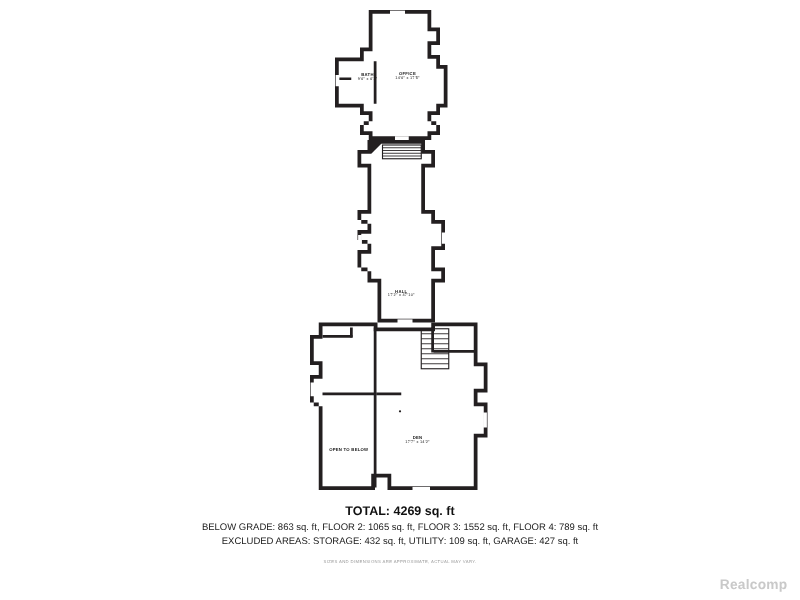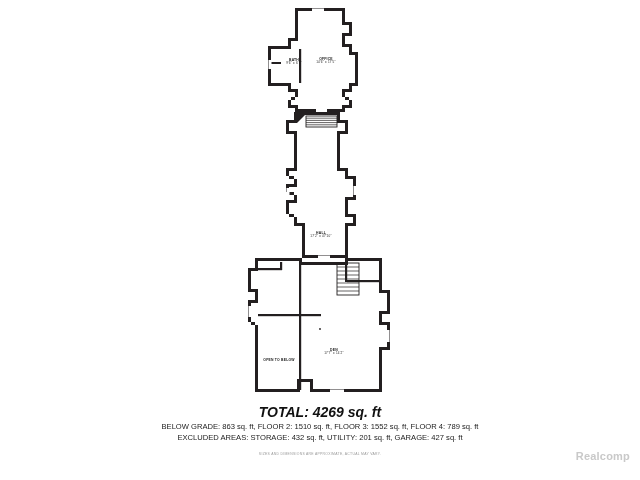--- a/index.html
+++ b/index.html
@@ -52,41 +52,40 @@
     font-size: 3.1px;
   }
   #footer {
     position: absolute;
     left: 0;
     top: 404px;
     width: 640px;
     text-align: center;
   }
   #footer .total {
-    font-size: 14px;
+    font-size: 10px;
     font-weight: bold;
     color: #111111;
     margin-bottom: 2px;
-    font-style: italic;
   }
   #footer .line {
     font-size: 7.6px;
     color: #1b1b1b;
     line-height: 1.42;
   }
   #footer .disclaimer {
     margin-top: 8px;
     font-size: 3.4px;
     color: #9a9a9a;
     letter-spacing: 0.3px;
   }
   #watermark {
     position: absolute;
     right: 10px;
-    bottom: 18px;
+    bottom: 6px;
     font-size: 11px;
     font-weight: bold;
     color: #c9c9c9;
     letter-spacing: 0.2px;
   }
 </style>
 </head>
 <body>
 
 <div id="page">
@@ -168,20 +167,20 @@
       <span class="name">DEN</span>
       <span class="dim">17'7" x 14'2"</span>
     </div>
     <div class="room-label" style="left:257px; top:358px; width:44px;">
       <span class="name">OPEN TO BELOW</span>
     </div>
   </div>
 
   <div id="footer">
     <div class="total">TOTAL: 4269 sq. ft</div>
-    <div class="line">BELOW GRADE: 863 sq. ft, FLOOR 2: 1510 sq. ft, FLOOR 3: 1552 sq. ft, FLOOR 4: 789 sq. ft</div>
-    <div class="line">EXCLUDED AREAS: STORAGE: 432 sq. ft, UTILITY: 201 sq. ft, GARAGE: 427 sq. ft</div>
+    <div class="line">BELOW GRADE: 863 sq. ft, FLOOR 2: 1065 sq. ft, FLOOR 3: 1552 sq. ft, FLOOR 4: 789 sq. ft</div>
+    <div class="line">EXCLUDED AREAS: STORAGE: 432 sq. ft, UTILITY: 109 sq. ft, GARAGE: 427 sq. ft</div>
     <div class="disclaimer">SIZES AND DIMENSIONS ARE APPROXIMATE, ACTUAL MAY VARY.</div>
   </div>
 
   <div id="watermark">Realcomp</div>
 
 </div>
 
 </body></html>

